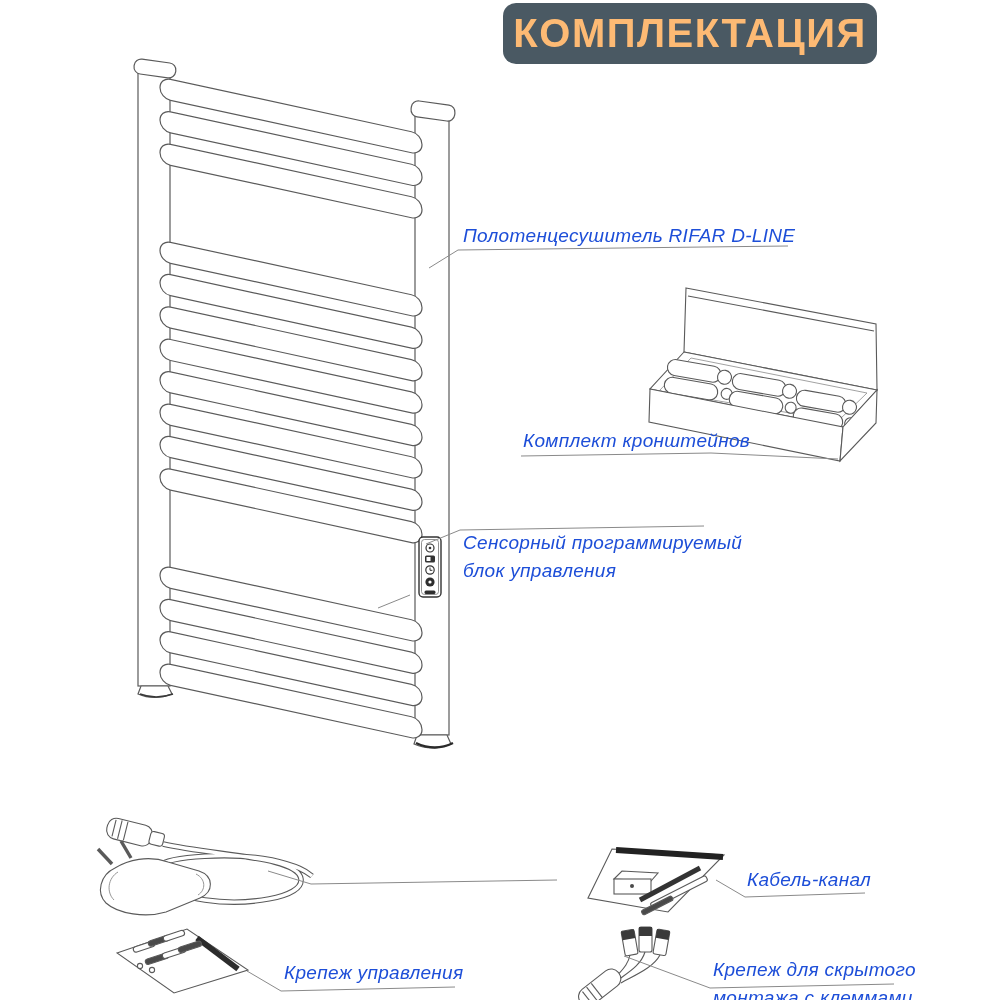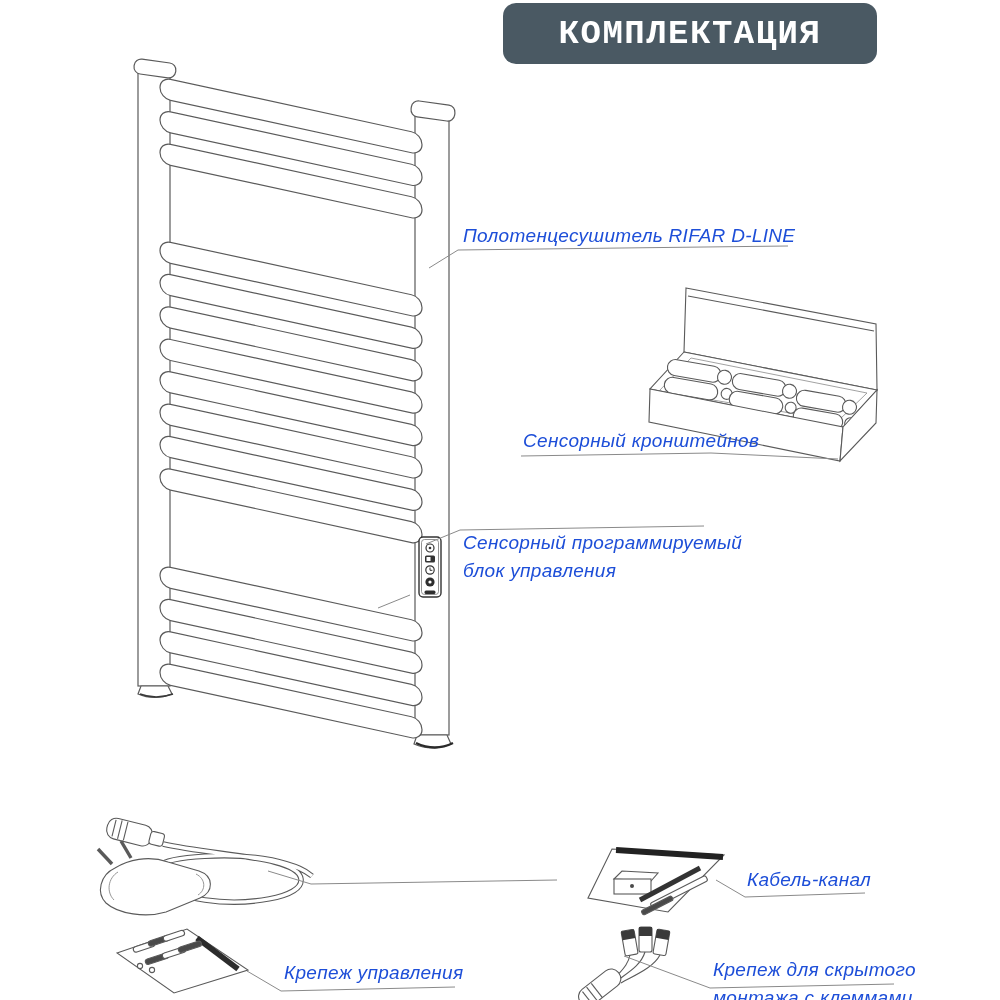--- a/index.html
+++ b/index.html
@@ -6,37 +6,37 @@
   .stage{
     position:relative;width:1000px;height:1000px;background:#ffffff;
     overflow:hidden;font-family:"Liberation Sans",sans-serif;
   }
   .art{position:absolute;left:0;top:0;z-index:1;}
   .header{
     position:absolute;left:503px;top:3px;width:374px;height:61px;
     background:#4a5963;border-radius:13px;display:flex;align-items:center;
     justify-content:center;z-index:2;
   }
-  .header span{color:#ffffff;font-weight:bold;font-size:34px;letter-spacing:1.5px;font-family:Liberation Mono, monospace;}
+  .header span{color:#fdba74;font-weight:bold;font-size:40px;letter-spacing:1.5px;}
   .lbl{
     position:absolute;z-index:2;font-style:italic;font-size:19px;color:#1d4ed8;
     white-space:nowrap;letter-spacing:0.3px;line-height:22px;
   }
 </style>
 </head>
 <body>
 
 <div class="stage">
 
   <div class="header">
     <span>КОМПЛЕКТАЦИЯ</span>
   </div>
 
   <div class="lbl" style="left:463px;top:225px">Полотенцесушитель RIFAR D-LINE</div>
-  <div class="lbl" style="left:523px;top:430px">Сенсорный кронштейнов</div>
+  <div class="lbl" style="left:523px;top:430px">Комплект кронштейнов</div>
   <div class="lbl" style="left:463px;top:532px">Сенсорный программируемый</div>
   <div class="lbl" style="left:463px;top:560px">блок управления</div>
   <div class="lbl" style="left:747px;top:869px">Кабель-канал</div>
   <div class="lbl" style="left:284px;top:962px">Крепеж управления</div>
   <div class="lbl" style="left:713px;top:959px">Крепеж для скрытого</div>
   <div class="lbl" style="left:713px;top:987px">монтажа с клеммами</div>
 
   <svg class="art" width="1000" height="1000" viewBox="0 0 1000 1000">
 
     <g stroke="#5a5a5a" stroke-width="1.2" fill="#ffffff">

